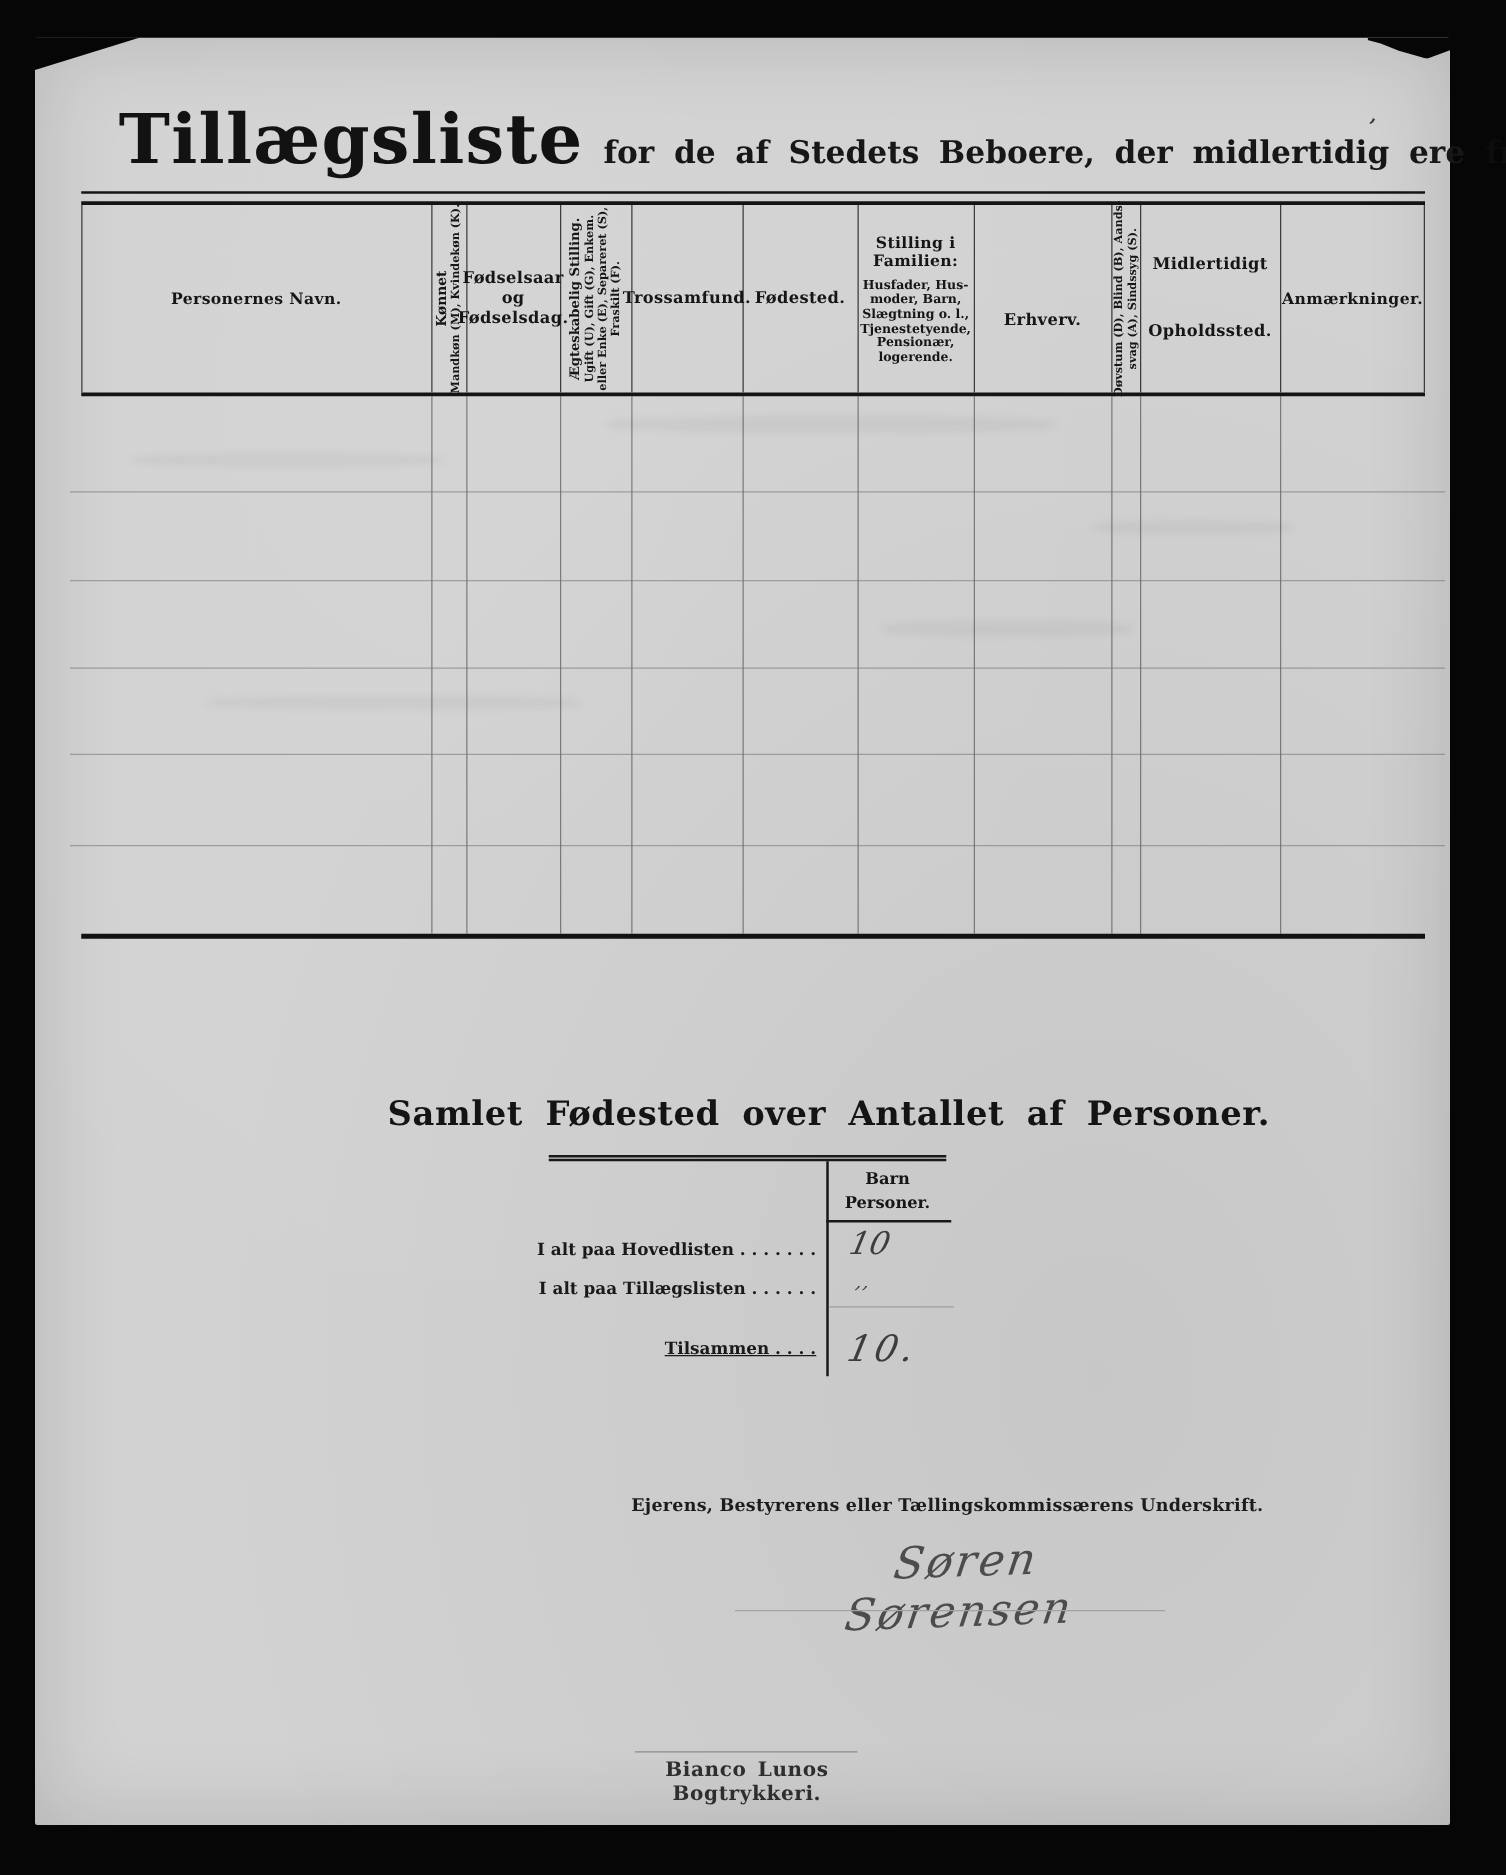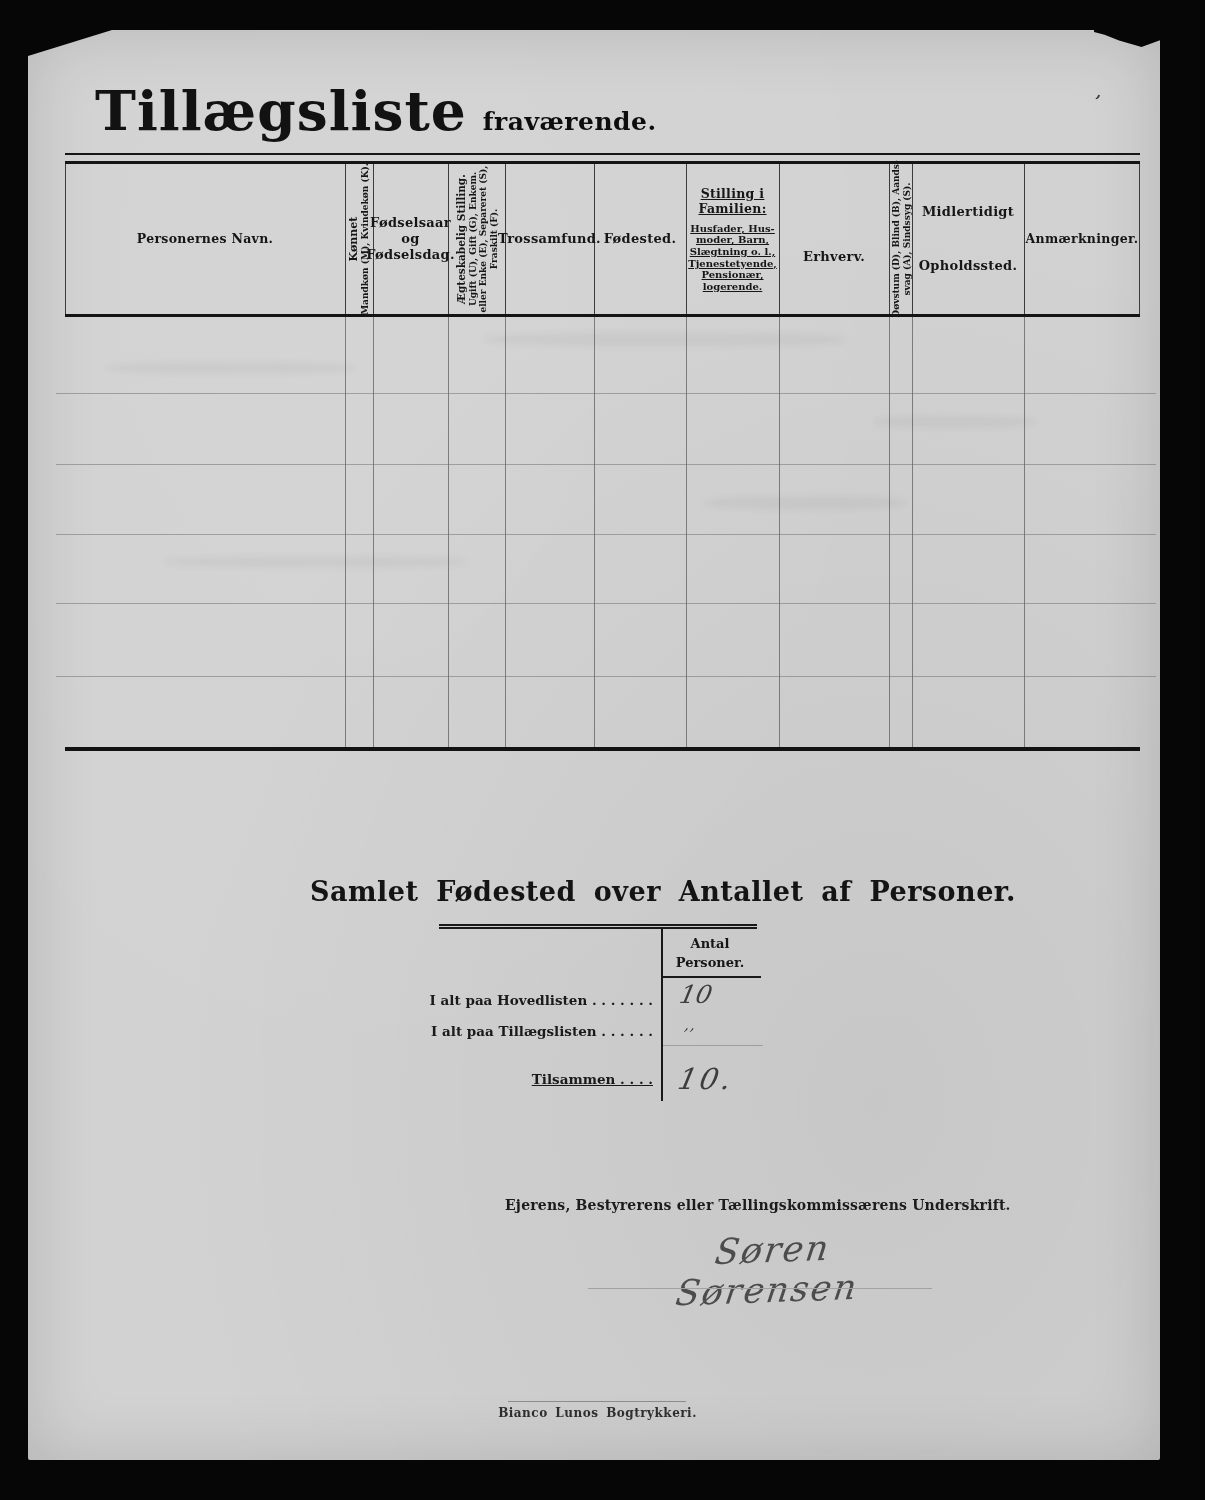--- a/index.html
+++ b/index.html
@@ -76,29 +76,30 @@
   .sig-caption{position:absolute;left:477px;top:1167px;width:500px;text-align:center;
     font-weight:bold;font-size:14px;letter-spacing:.2px;color:#1c1c1c;white-space:nowrap;}
   .sig-name{position:absolute;left:592px;top:1200px;width:300px;text-align:center;
     font-size:35px;font-style:italic;letter-spacing:2px;color:#4c4c4c;
     transform:rotate(-2deg) skewX(-10deg);}
   .sig-line{position:absolute;left:560px;top:1258px;width:344px;height:1px;background:#a2a2a2;}
 
   
   .printer-rule{position:absolute;left:480px;top:1371px;width:178px;height:1px;background:#8c8c8c;}
   .printer{position:absolute;left:442px;top:1376px;width:255px;text-align:center;
-    font-weight:bold;font-size:12px;color:#2e2e2e;letter-spacing:.5px;word-spacing:3px;}
+    font-weight:bold;font-size:16px;color:#2e2e2e;letter-spacing:.5px;word-spacing:3px;}
 </style>
 </head>
 <body>
 
 <div class="paper">
 
   <div class="title-row">
     <span class="title-main">Tillægsliste</span>
+    <span class="title-rest">for de af Stedets Beboere, der midlertidig ere</span>
     <span class="title-em">fraværende.</span>
   </div>
   <span class="pen-mark">’</span>
 
   <div class="census-table">
     <div class="rule-double"></div>
 
     <div class="thead">
 
       <div class="hline" style="left:0;"></div>
@@ -141,21 +142,21 @@
       </div>
 
       <div class="hcol" style="width:89px;">
         <span class="h-bold-lg">Trossamfund.</span>
       </div>
 
       <div class="hcol" style="width:92px;">
         <span class="h-bold-lg">Fødested.</span>
       </div>
 
-      <div class="hcol" style="width:93px;text-decoration:underline;">
+      <div class="hcol" style="width:93px;">
         <span class="h-bold">Stilling i</span>
         <span class="h-bold" style="margin-bottom:6px;">Familien:</span>
         <span class="h-sub">Husfader, Hus-</span>
         <span class="h-sub">moder, Barn,</span>
         <span class="h-sub">Slægtning o. l.,</span>
         <span class="h-sub">Tjenestetyende,</span>
         <span class="h-sub">Pensionær,</span>
         <span class="h-sub">logerende.</span>
       </div>
 
@@ -210,21 +211,21 @@
 
     <div class="bottom-rule"></div>
   </div>
 
   <div class="summary-title">Samlet Fødested over Antallet af Personer.</div>
 
   <div class="summary-table">
     <div class="sum-top-rule"></div>
     <div class="sum-divider"></div>
     <div class="count-header">
-      <div>Antal</div>
+      <div>Barn</div>
       <div>Personer.</div>
     </div>
     <div class="count-header-rule"></div>
     <div class="sum-faint-rule"></div>
 
     <div class="sum-label lbl1">I alt paa Hovedlisten . . . . . . .</div>
     <div class="sum-label lbl2">I alt paa Tillægslisten . . . . . .</div>
     <div class="sum-label lbl3">Tilsammen . . . .</div>
 
     <div class="hand val1">10</div>

